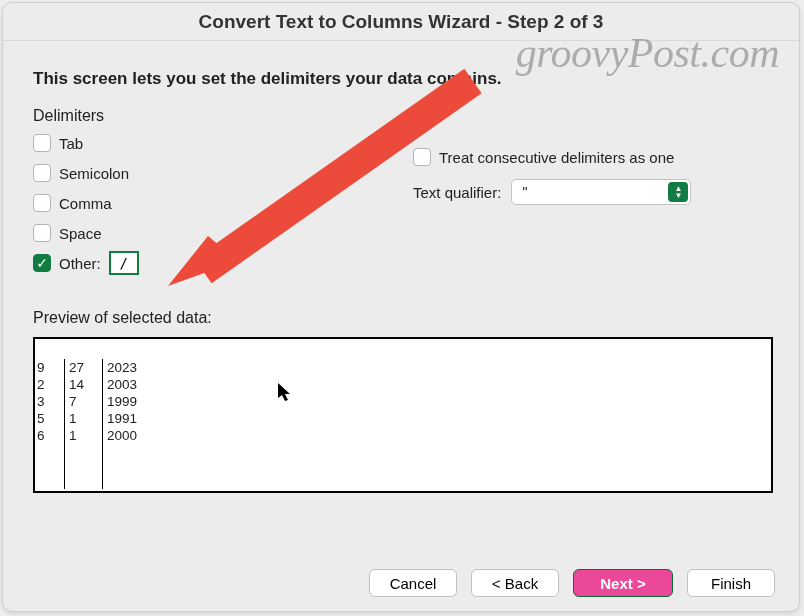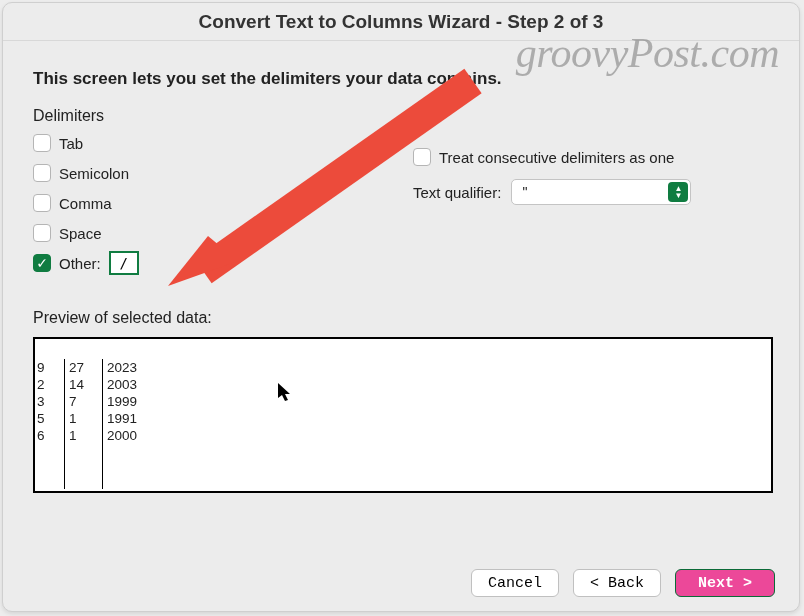--- a/index.html
+++ b/index.html
@@ -145,21 +145,20 @@
     .pcol.c1 { width: 30px; padding-left: 2px; }
     .pcol.c2 { width: 38px; }
     .pcol.c3 { width: 60px; border-right: none; }
     .prow { height: 17px; line-height: 17px; }
     .buttons {
       position: absolute;
       bottom: 14px;
       right: 24px;
       display: flex;
       gap: 14px;
-      font-family: Liberation Mono, monospace;
     }
     .btn {
       height: 28px;
       min-width: 88px;
       padding: 0 16px;
       border-radius: 6px;
       border: 1px solid #c0c0c0;
       background: #fff;
       font-size: 15px;
       display: inline-flex;
@@ -276,20 +275,21 @@
           <div class="prow">2000</div>
         </div>
       </div>
     </div>
   </div>
 
   <div class="buttons">
     <div class="btn">Cancel</div>
     <div class="btn">&lt; Back</div>
     <div class="btn primary">Next &gt;</div>
+    <div class="btn">Finish</div>
   </div>
 
   <div class="watermark">groovyPost.com</div>
 
   <svg class="arrow-svg" width="340" height="240">
     <defs>
       <marker id="arrowhead" markerWidth="10" markerHeight="10" refX="2" refY="5" orient="auto">
         <polygon points="0 0, 10 5, 0 10" fill="#ec4b3b"></polygon>
       </marker>
     </defs>

